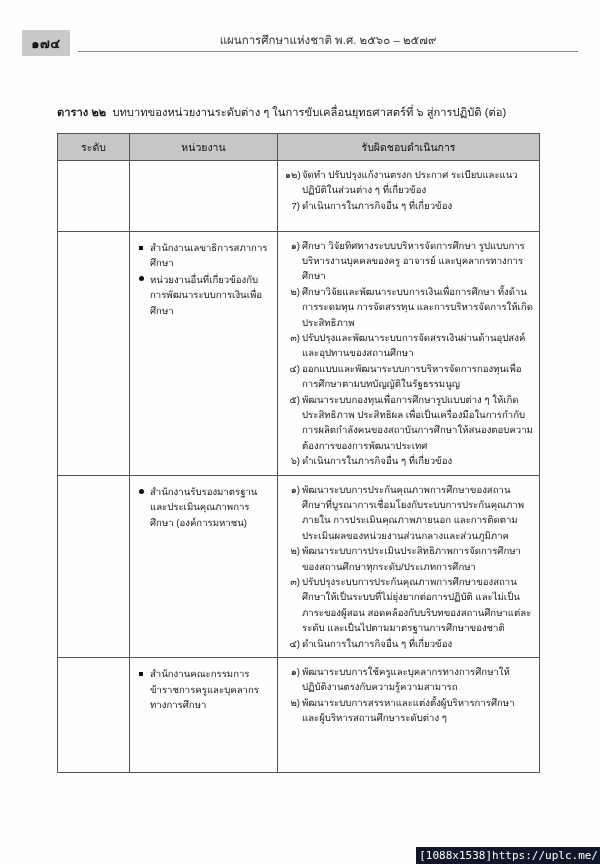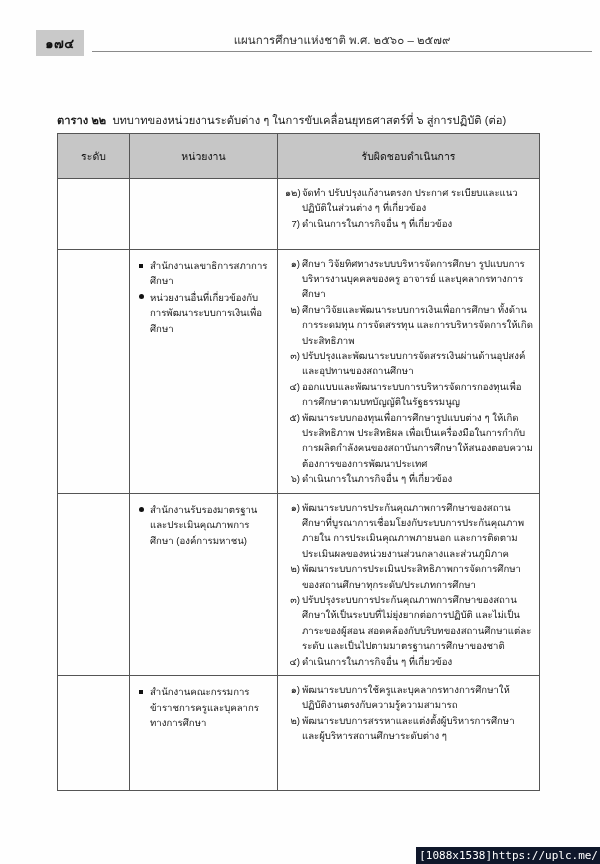--- a/index.html
+++ b/index.html
@@ -12,21 +12,21 @@
     overflow:hidden;
   }
   .page {
     position:absolute; inset:0;
     background:#fefefe;
   }
 
   
   .header {
     position:absolute;
-    left:36px; top:30px;
+    left:22px; top:30px;
     width:556px; height:34px;
     display:flex; align-items:flex-start;
   }
   .page-num-box {
     width:48px; height:26px;
     background:#c9c9c9;
     display:flex; align-items:center; justify-content:center;
     font-size:13px; font-weight:bold; color:#111;
     letter-spacing:0.5px;
     flex:0 0 auto;
@@ -42,21 +42,21 @@
     text-align:center;
   }
   .header-rule {
     border-bottom:1.1px solid #8a8a8a;
     margin-top:1px;
   }
 
   
   .caption {
     position:absolute;
-    left:57px; top:111px;
+    left:57px; top:103px;
     width:500px;
     font-size:11.2px; color:#1a1a1a;
     white-space:nowrap;
   }
   .caption b { font-weight:bold; }
 
   
   .tbl {
     position:absolute;
     left:57px; top:133px;
@@ -64,21 +64,21 @@
     border-collapse:collapse;
     table-layout:fixed;
   }
   .tbl td, .tbl th {
     border:1px solid #555;
     vertical-align:top;
     padding:0;
   }
   .tbl thead th {
     background:#c6c6c6;
-    height:45px;
+    height:27px;
     text-align:center;
     vertical-align:middle;
     font-size:10.5px;
     font-weight:normal;
     color:#111;
   }
   col.c1 { width:72px; }
   col.c2 { width:148px; }
   col.c3 { width:262px; }
 

